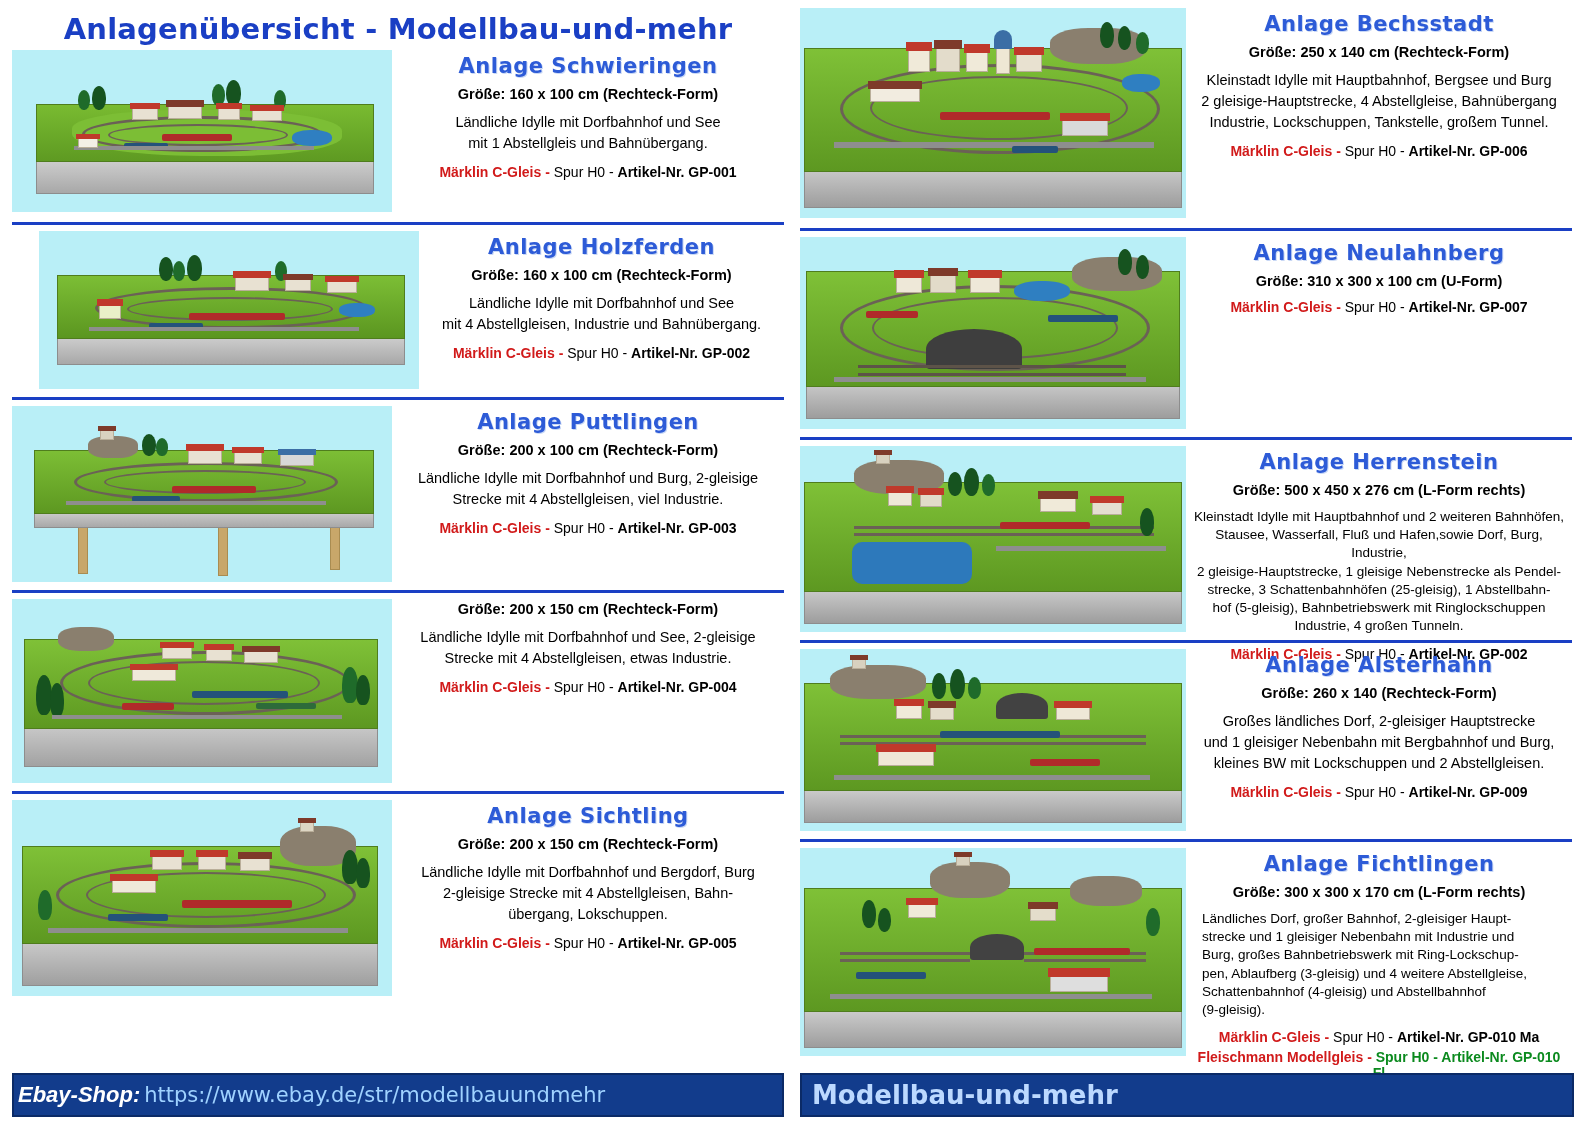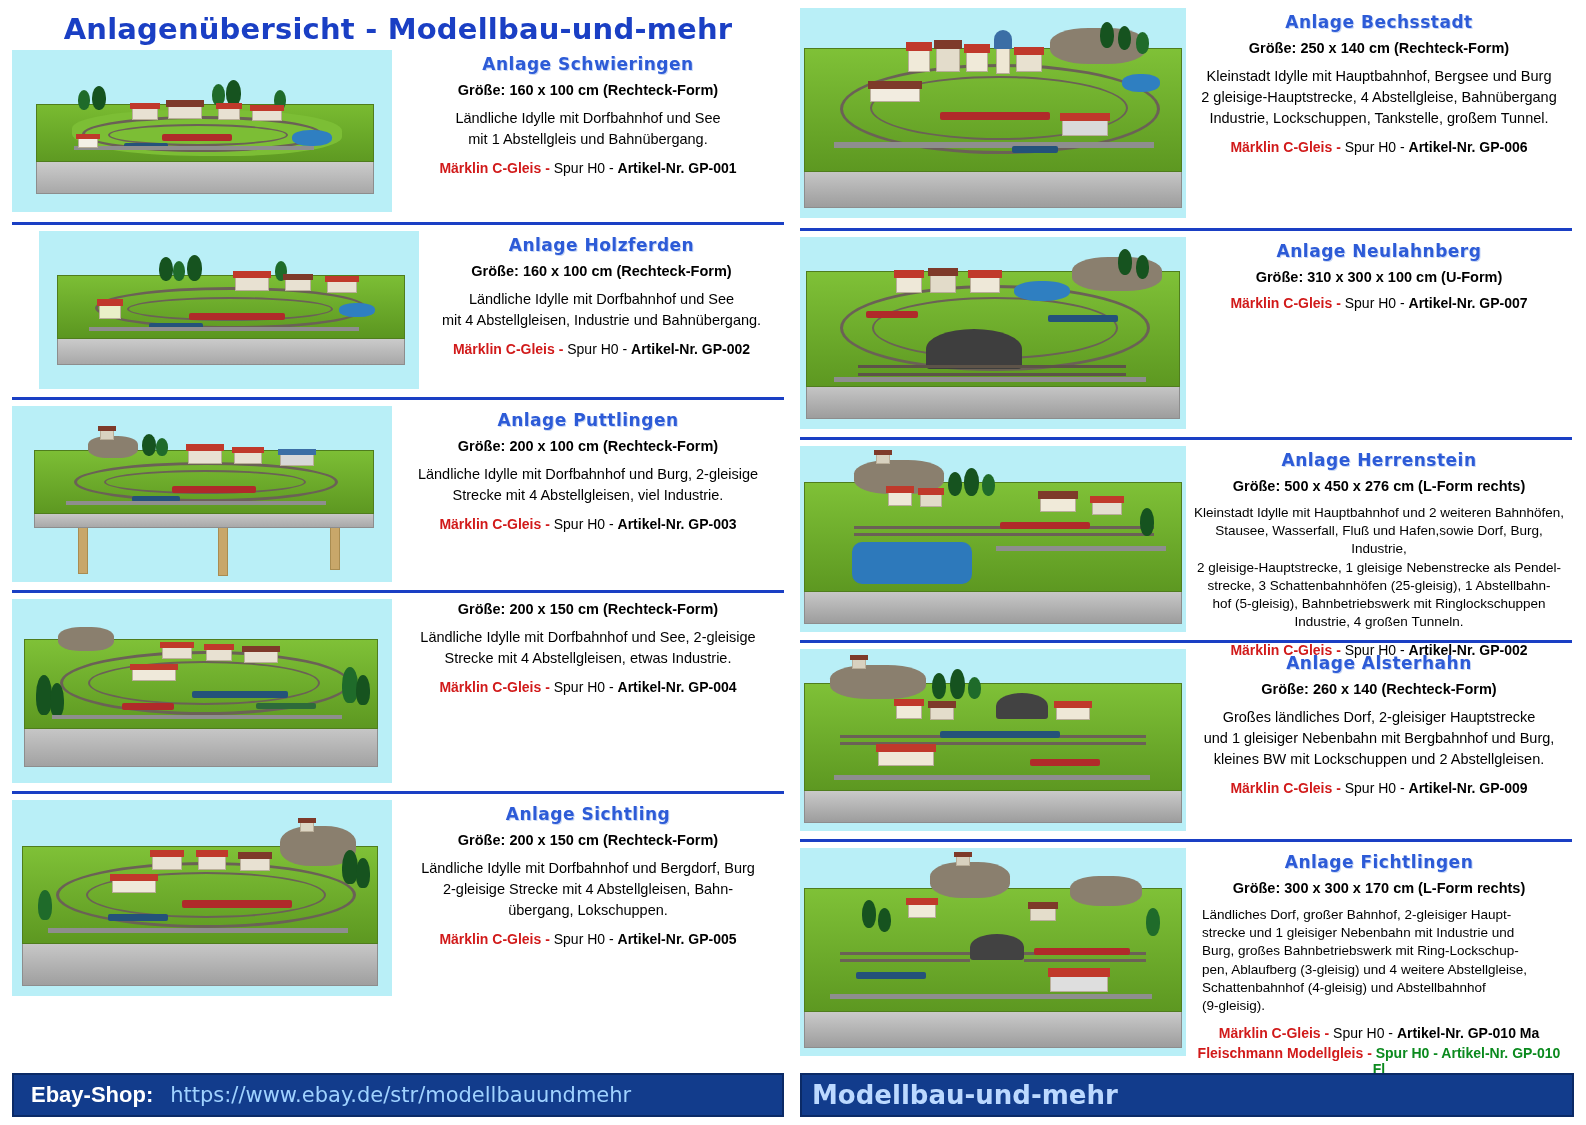--- a/index.html
+++ b/index.html
@@ -56,21 +56,21 @@
   .entry-sep {
     height: 3px;
     background: #1a3fc4;
     margin: 4px 0 6px 0;
     width: 100%;
   }
 
   .anl-title {
     color: #2d5bd7;
     font-family: "DejaVu Sans", sans-serif;
-    font-size: 17px;
+    font-size: 21px;
     font-weight: bold;
     margin: 2px 0 8px 0;
     letter-spacing: 0.5px;
     text-shadow: 1px 1px 0 #c9d8f5;
   }
   .anl-size {
     color: #000000;
     font-size: 14.5px;
     font-weight: bold;
     margin-bottom: 10px;
@@ -107,22 +107,23 @@
     display: flex;
     align-items: center;
     overflow: hidden;
   }
   .footer-left { left: 12px; width: 772px; }
   .footer-right { left: 800px; width: 774px; }
   .footer-label {
     color: #ffffff;
     font-size: 22px;
     font-weight: bold;
-    padding: 0 17px;
+    padding: 0 4px;
     white-space: nowrap;
+    font-style: italic;
   }
   .footer-url {
     color: #9fd2ff;
     font-size: 21px;
     font-family: "DejaVu Sans", sans-serif;
     white-space: nowrap;
   }
   .footer-brand {
     color: #bcd9ff;
     font-size: 26px;

